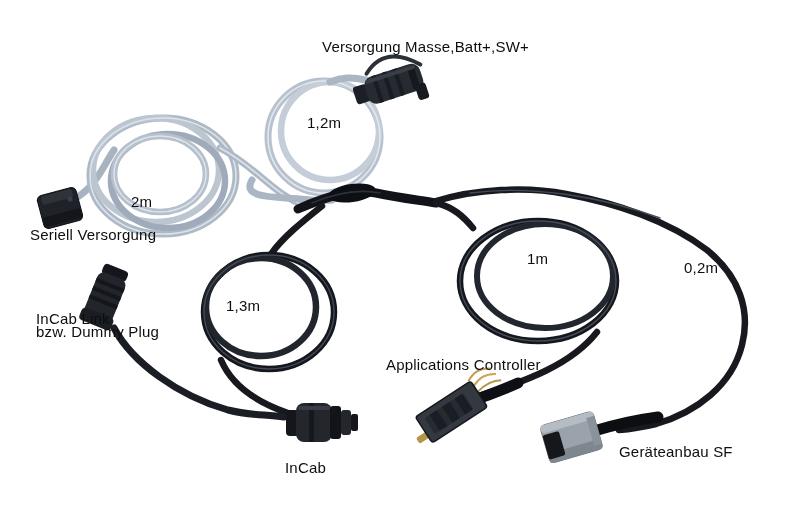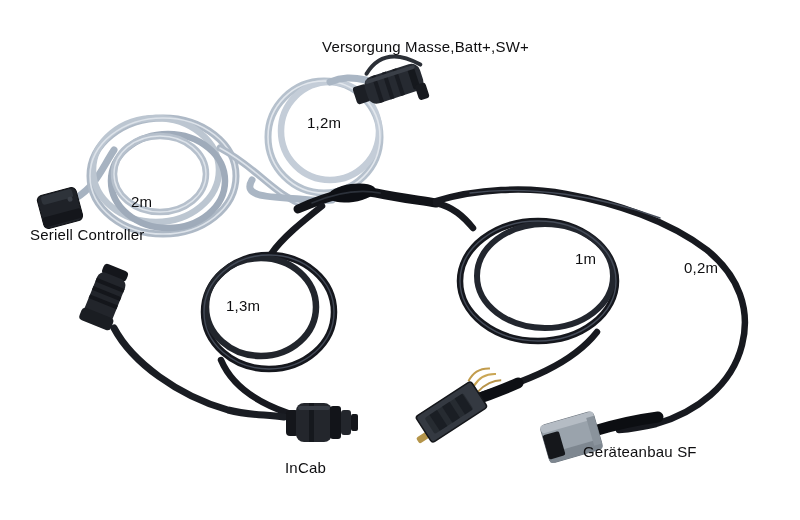--- a/index.html
+++ b/index.html
@@ -8,25 +8,25 @@
   #harness-svg{position:absolute;left:0;top:0;width:800px;height:520px;}
   .lbl{position:absolute;font-weight:normal;font-size:15px;line-height:13px;
        color:#0e0e10;white-space:nowrap;letter-spacing:.2px;}
   
   #lbl-supply{left:322px;top:40px;}
   #lbl-12   {left:307px;top:100px;margin-top:16px;}
   #lbl-2m   {left:131px;top:165px;margin-top:30px;}
   #lbl-seriell{left:30px;top:228px;}
   #lbl-incablink{left:36px;top:312px;}
   #lbl-13   {left:226px;top:299px;}
-  #lbl-1m   {left:527px;top:252px;margin-left:48px;}
+  #lbl-1m   {left:527px;top:252px;}
   #lbl-05   {left:684px;top:261px;}
   #lbl-ac   {left:386px;top:358px;}
   #lbl-incab{left:285px;top:439px;margin-top:22px;}
-  #lbl-ger  {left:583px;top:445px;}
+  #lbl-ger  {left:619px;top:445px;}
 </style>
 </head>
 <body>
 
 <div id="stage">
 
   <svg id="harness-svg" viewBox="0 0 800 520" aria-hidden="true">
 
     <g fill="none" stroke-linecap="round">
       <path d="M76,198 C96,186 102,168 114,150" stroke="#a7b3c1" stroke-width="7"></path>
@@ -133,20 +133,25 @@
       <rect x="-30" y="-20" width="55" height="8" rx="3" fill="#b5bcc4"></rect>
       <rect x="-30" y="9" width="55" height="10" rx="3" fill="#7e8790"></rect>
       <rect x="-30" y="-10" width="17" height="25" rx="2" fill="#15171b"></rect>
       <rect x="17" y="-15" width="8" height="29" fill="#8a939c"></rect>
     </g>
   </svg>
 
   <div class="lbl" id="lbl-supply">Versorgung Masse,Batt+,SW+</div>
   <div class="lbl" id="lbl-12">1,2m</div>
   <div class="lbl" id="lbl-2m">2m</div>
-  <div class="lbl" id="lbl-seriell">Seriell Controller</div>
+  <div class="lbl" id="lbl-seriell">Seriell Versorgung</div>
+  <div class="lbl" id="lbl-incablink">
+    <span style="display:block">InCab Link</span>
+    <span style="display:block">bzw. Dummy Plug</span>
+  </div>
   <div class="lbl" id="lbl-13">1,3m</div>
   <div class="lbl" id="lbl-1m">1m</div>
   <div class="lbl" id="lbl-05">0,2m</div>
+  <div class="lbl" id="lbl-ac">Applications Controller</div>
   <div class="lbl" id="lbl-incab">InCab</div>
   <div class="lbl" id="lbl-ger">Geräteanbau SF</div>
 
 </div>
 
 </body></html>

